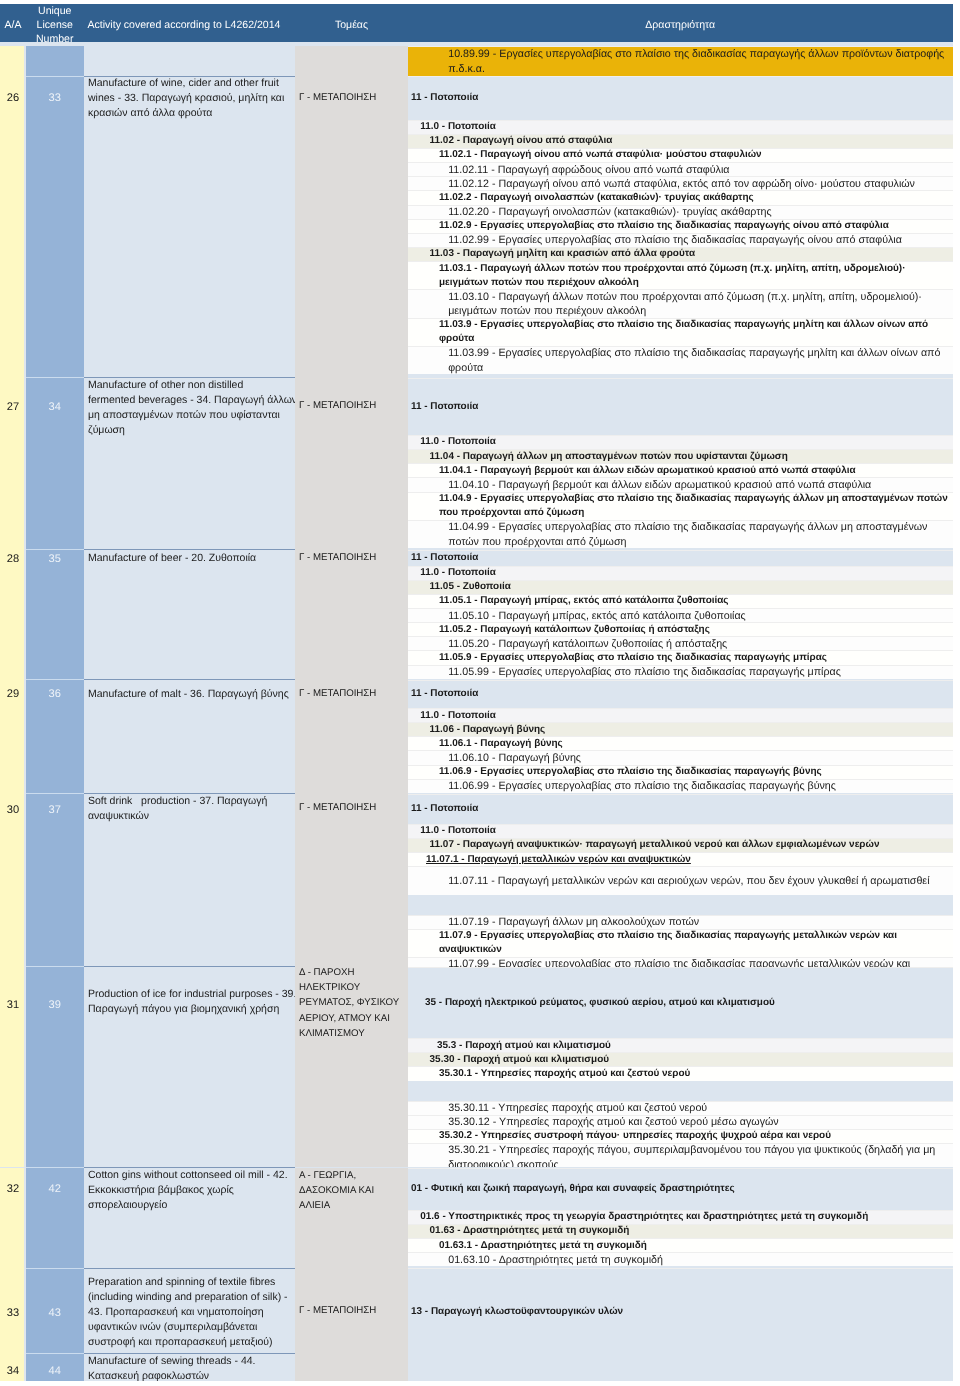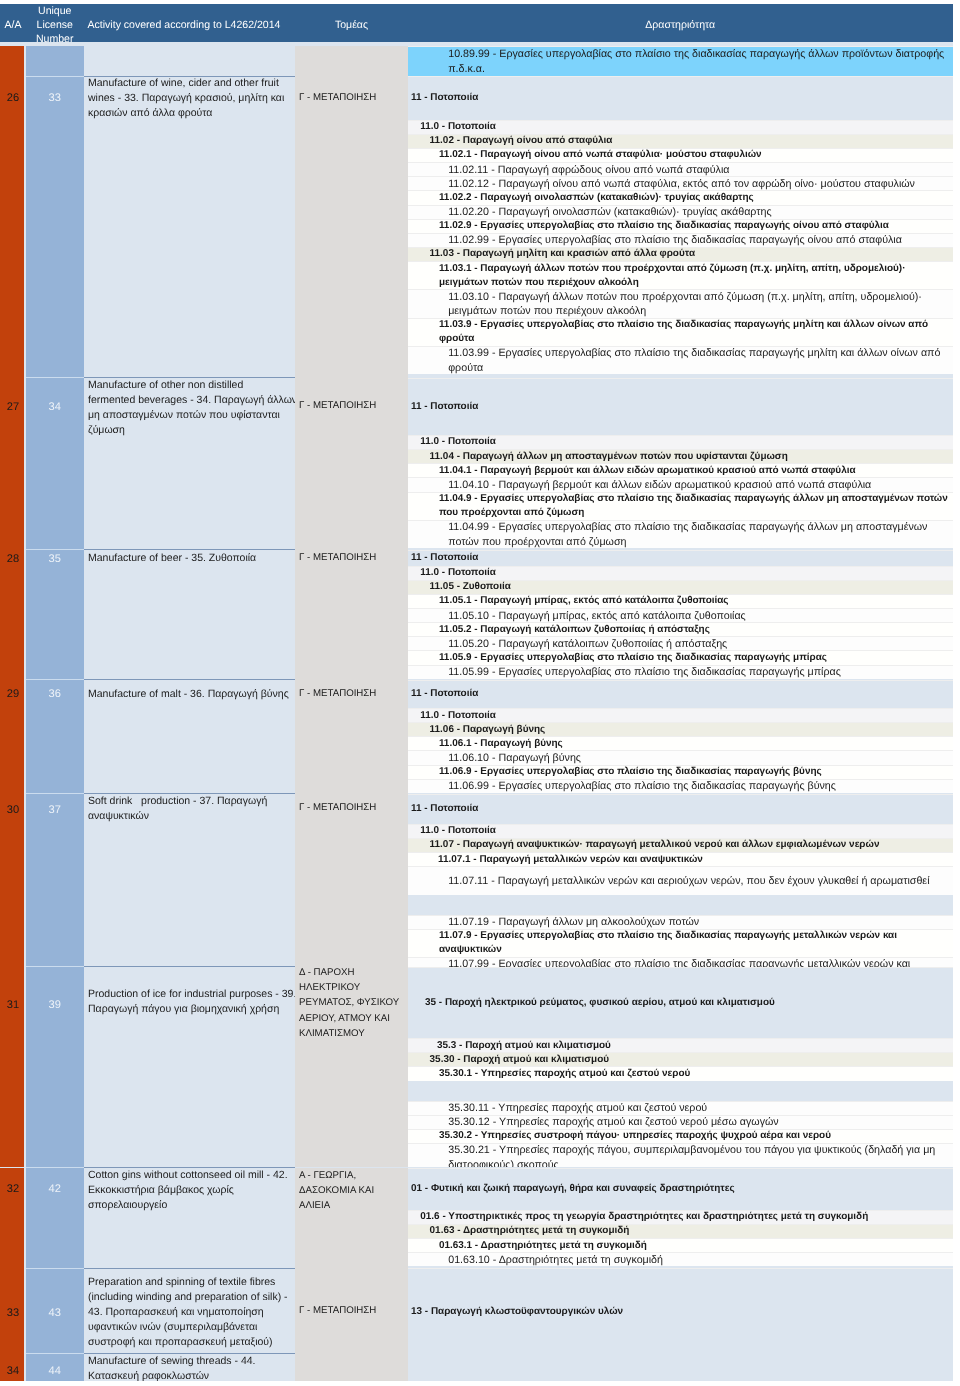--- a/index.html
+++ b/index.html
@@ -3,41 +3,41 @@
 <meta charset="utf-8">
 <style>
 html,body{margin:0;padding:0;background:#ffffff;}
 body{width:960px;height:1386px;font-family:"Liberation Sans",sans-serif;overflow:hidden;-webkit-font-smoothing:antialiased;text-rendering:geometricPrecision;}
 #page{position:relative;width:960px;height:1386px;background:#fff;overflow:hidden;}
 .tblbg{position:absolute;left:0;top:42px;width:953px;height:1339px;background:#dce5ef;}
 .hdr{position:absolute;left:0;top:4px;width:953px;height:38px;background:#31608f;}
 .hcell{position:absolute;top:0px;height:38px;padding-top:3px;box-sizing:border-box;display:flex;align-items:center;justify-content:center;
   color:#fff;font-size:10.55px;line-height:14px;text-align:center;}
 .row{position:absolute;left:0;width:953px;overflow:hidden;}
-.c1{position:absolute;left:0;top:0;width:26px;height:100%;background:#c2410c;}
+.c1{position:absolute;left:0;top:0;width:26px;height:100%;background:#fef9c3;}
 .c1sep{position:absolute;left:23.5px;top:0;width:2.5px;height:100%;background:#dfe6ee;}
 .c2{position:absolute;left:26px;top:0;width:57.5px;height:100%;background:#95b3d7;}
 .num{position:absolute;left:0;width:100%;z-index:2;height:15px;display:flex;align-items:center;justify-content:center;font-size:11.1px;}
 .n1{color:#1a1a1a;}
 .n2{color:#edf2f8;}
 .c3{position:absolute;left:84px;top:0;width:212px;height:100%;background:#dce5ef;overflow:hidden;}
 .c4{position:absolute;left:295px;top:0;width:113px;height:100%;background:#dedcda;overflow:hidden;}
 .txt{position:absolute;left:0;width:100%;font-size:10.5px;line-height:15.1px;color:#1a1a1a;box-sizing:border-box;white-space:pre;}
 .txt.t4x{font-size:9.7px;}
 .c5{position:absolute;left:408px;top:0;width:544.5px;height:100%;background:#dce5ef;overflow:hidden;display:flex;flex-direction:column;}
 .drow{border-top:1px solid #eeeeee;font-size:10.7px;line-height:14.15px;color:#1a1a1a;box-sizing:border-box;overflow:hidden;flex:0 0 auto;
   display:flex;align-items:center;padding-right:0px;}
 .b{font-weight:bold;font-size:9.95px;}
 .nw{white-space:nowrap;}
 .lv1{background:#dce5ef;}
 .lv2{background:#f4f4f6;}
 .lv3{background:#eeeee4;}
 .lv4{background:#fffffd;}
 .lv5{background:#fdfdfd;}
-.lvw{background:#7dd3fc;}
+.lvw{background:#eab308;}
 .sep3{position:absolute;left:84px;width:211px;height:1px;background:#7e97b8;}
 .sep2{position:absolute;left:26px;width:57.5px;height:1px;background:#cbdcee;}
 </style>
 </head>
 <body>
 <div id="page">
   <div class="tblbg"></div>
   <div class="hdr">
     <div class="hcell" style="left:0;width:26px">A/A</div>
     <div class="hcell" style="left:26px;width:57.5px">Unique License Number</div>
@@ -122,21 +122,21 @@
       </div>
       <div class="row" style="top: 550px; height: 129.5px;">
         <div class="c1">
           <div class="num n1" style="top: 1.2px;">28</div>
           <div class="c1sep"></div>
         </div>
         <div class="c2">
           <div class="num n2" style="top: 1.2px;">35</div>
         </div>
         <div class="c3">
-          <div class="txt" style="top: 0.6px; padding: 0px 2px 0px 4px;"><div>Manufacture of beer - 35. Ζυθοποιία</div></div>
+          <div class="txt" style="top: 0.6px; padding: 0px 2px 0px 4px;"><div>Manufacture of beer - 20. Ζυθοποιία</div></div>
         </div>
         <div class="c4">
           <div class="txt t4x" style="top: -0.5px; padding: 0px 2px 0px 4px;"><div>Γ - ΜΕΤΑΠΟΙΗΣΗ</div></div>
         </div>
         <div class="c5">
           <div class="drow lv1 b" style="padding-left: 3px; height: 15.6px;">11 - Ποτοποιία</div>
           <div class="drow lv2 b" style="padding-left: 12.3px; height: 14.15px;">11.0 - Ποτοποιία</div>
           <div class="drow lv3 b" style="padding-left: 21.6px; height: 14.15px;">11.05 - Ζυθοποιία</div>
           <div class="drow lv4 b" style="padding-left: 30.9px; height: 14.15px;">11.05.1 - Παραγωγή μπίρας, εκτός από κατάλοιπα ζυθοποιίας</div>
           <div class="drow lv5" style="padding-left: 40.2px; height: 14.15px;">11.05.10 - Παραγωγή μπίρας, εκτός από κατάλοιπα ζυθοποιίας</div>
@@ -181,21 +181,21 @@
         <div class="c3">
           <div class="txt" style="top: 0.1px; padding: 0px 2px 0px 4px;"><div>Soft drink   production - 37. Παραγωγή</div><div>αναψυκτικών</div></div>
         </div>
         <div class="c4">
           <div class="txt t4x" style="top: 6.7px; padding: 0px 2px 0px 4px;"><div>Γ - ΜΕΤΑΠΟΙΗΣΗ</div></div>
         </div>
         <div class="c5">
           <div class="drow lv1 b" style="padding-left: 3px; height: 30px;">11 - Ποτοποιία</div>
           <div class="drow lv2 b" style="padding-left: 12.3px; height: 14.15px;">11.0 - Ποτοποιία</div>
           <div class="drow lv3 b" style="padding-left: 21.6px; height: 14.15px;">11.07 - Παραγωγή αναψυκτικών· παραγωγή μεταλλικού νερού και άλλων εμφιαλωμένων νερών</div>
-          <div class="drow lv4 b" style="padding-left: 30px; height: 14.15px;">11.07.1 - Παραγωγή μεταλλικών νερών και αναψυκτικών</div>
+          <div class="drow lv4 b" style="padding-left: 18px; height: 14.15px; text-decoration: underline;">11.07.1 - Παραγωγή μεταλλικών νερών και αναψυκτικών</div>
           <div class="drow lv5 nw" style="padding-left: 40.2px; height: 28.3px;">11.07.11 - Παραγωγή μεταλλικών νερών και αεριούχων νερών, που δεν έχουν γλυκαθεί ή αρωματισθεί</div>
           <div class="drow lv5" style="padding-left: 40.2px; height: 14.15px; margin-top: 20px;">11.07.19 - Παραγωγή άλλων μη αλκοολούχων ποτών</div>
           <div class="drow lv4 b" style="padding-left: 30.9px; height: 28.3px;">11.07.9 - Εργασίες υπεργολαβίας στο πλαίσιο της διαδικασίας παραγωγής μεταλλικών νερών και αναψυκτικών</div>
           <div class="drow lv5" style="padding-left: 40.2px; height: 28.3px;">11.07.99 - Εργασίες υπεργολαβίας στο πλαίσιο της διαδικασίας παραγωγής μεταλλικών νερών και αναψυκτικών</div>
         </div>
       </div>
       <div class="row" style="top: 966.7px; height: 200.8px;">
         <div class="c1">
           <div class="num n1" style="top: 31.1px;">31</div>
           <div class="c1sep"></div>

